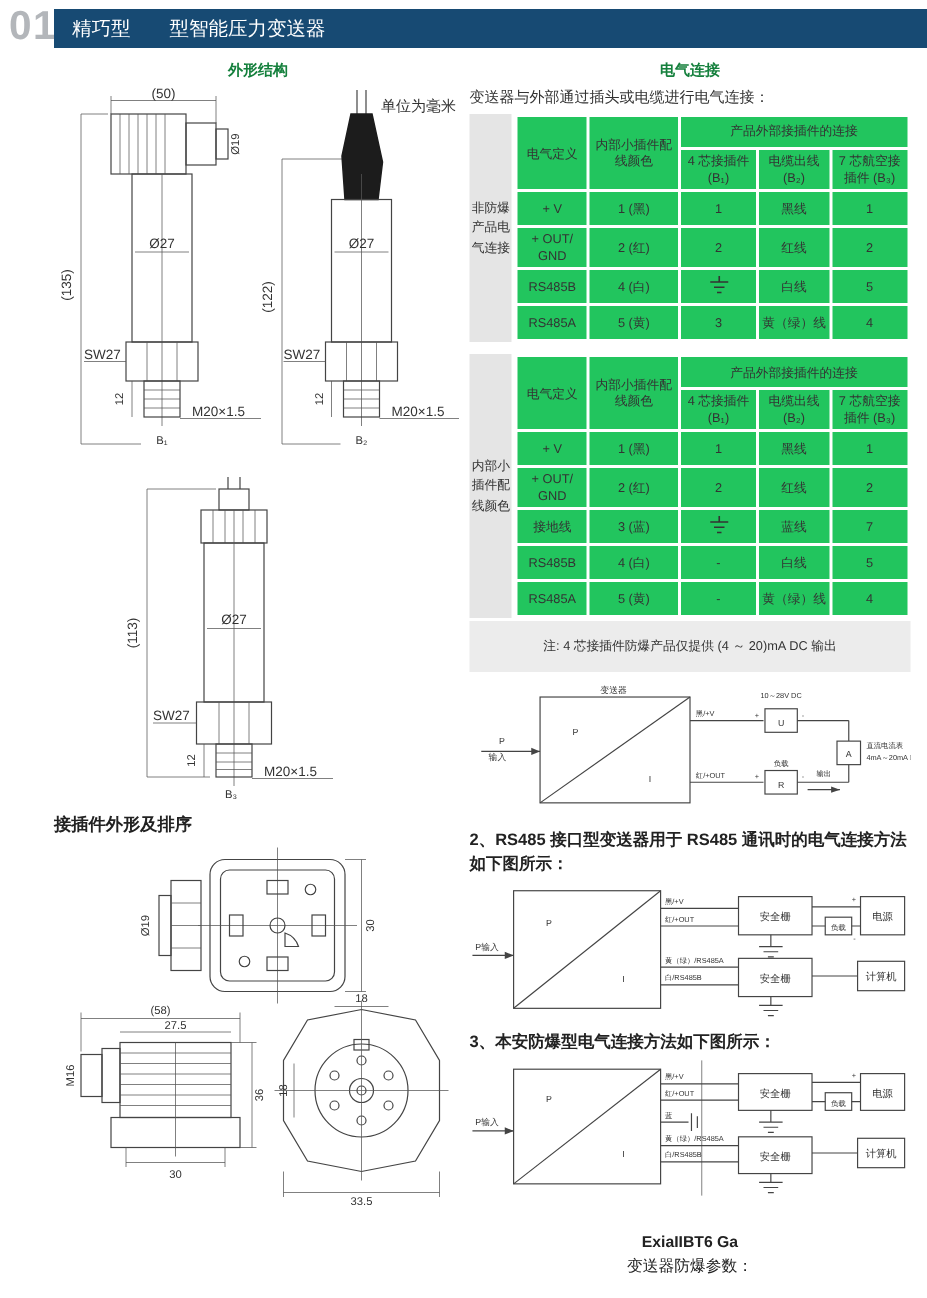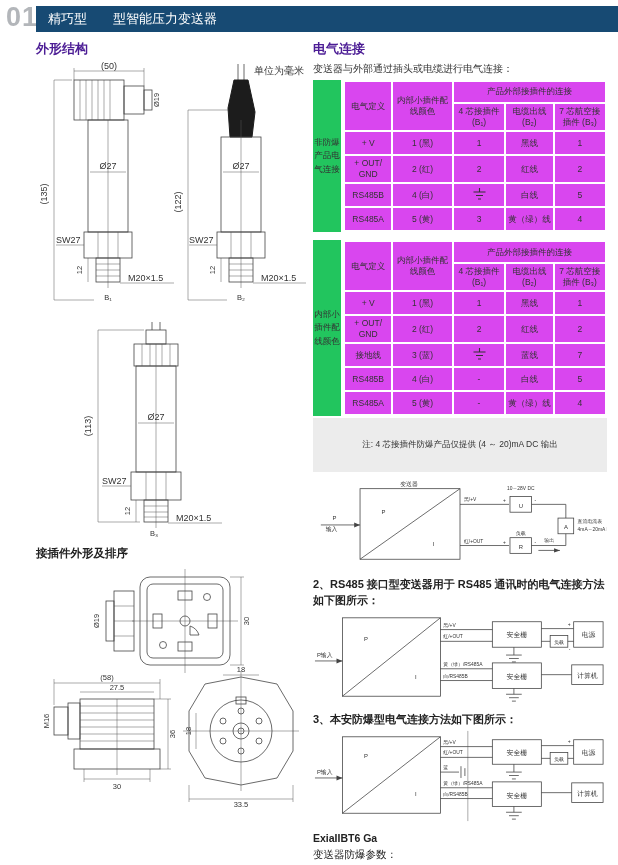--- a/index.html
+++ b/index.html
@@ -14,50 +14,50 @@
   }
   .header-bar{
     position:absolute;left:36px;top:6px;right:0;height:26px;background:#174a73;
     display:flex;align-items:center;color:#fff;font-size:13px;font-weight:normal;
   }
   .header-bar .t1{margin-left:12px;}
   .header-bar .t2{margin-left:26px;}
   
   .col-left{position:absolute;left:36px;top:40px;width:272px;}
   .col-right{position:absolute;left:313px;top:40px;width:294px;}
-  h2.sec{font-size:13px;font-weight:bold;color:#4c1d95;margin:0 0 4px 0;}
+  h2.sec{font-size:10px;font-weight:bold;color:#15803d;margin:0 0 4px 0;text-align:center;}
   .unit-note{position:absolute;right:4px;top:24px;font-size:10px;color:#333;}
   h3.sub{font-size:11.5px;font-weight:bold;color:#222;margin:8px 0 2px 0;}
   .intro{font-size:10px;color:#333;margin:2px 0 4px 0;}
   
   .tbl-wrap{display:flex;gap:2px;margin-top:4px;background:#fff;}
   .group-label{
-    width:26px;background:#22c55e;display:flex;align-items:center;justify-content:center;
-    text-align:center;font-size:8.5px;color:#333;word-break:break-all;line-height:1.6;padding:2px 1px;
+    width:26px;background:#e5e5e5;display:flex;align-items:center;justify-content:center;
+    text-align:right;font-size:8.5px;color:#333;word-break:break-all;line-height:1.6;padding:2px 1px;
   }
   table.etable{border-collapse:separate;border-spacing:2px;flex:1;}
   table.etable th,table.etable td{
-    background:#d946ef;font-size:8.5px;font-weight:normal;color:#333;
+    background:#22c55e;font-size:8.5px;font-weight:normal;color:#333;
     text-align:center;vertical-align:middle;padding:2px 1px;line-height:1.3;height:16px;
   }
   table.etable td{height:18px;}
-  .tbl-note{background:#ececec;font-size:8.5px;color:#333;text-align:center;padding:21px 2px;margin-top:2px;}
+  .tbl-note{background:#ececec;font-size:8.5px;color:#333;text-align:center;padding:11px 2px;margin-top:2px;}
   
   .sec-text{font-size:11px;font-weight:bold;color:#222;line-height:1.45;margin:7px 0 2px 0;}
   .diag{display:block;margin:2px 0 0 0;}
   svg text{fill:#333;}
   .dline{stroke:#444;stroke-width:0.8;fill:none;}
   .dthin{stroke:#555;stroke-width:0.5;fill:none;}
   .dimtxt{font-size:9px;}
   .dimtxt-s{font-size:7.5px;}
   .lbl{font-size:6px;}
   .lbl-s{font-size:5px;}
   .boxtxt{font-size:7px;}
   
-  .params{margin-top:8px;font-size:10.5px;color:#222;line-height:1.55;}
+  .params{margin-top:22px;font-size:10.5px;color:#222;line-height:1.55;text-align:center;}
   .params .cert{font-weight:bold;}
 </style>
 </head>
 <body>
 
 <div class="page-num">01</div>
 <div class="header-bar">
   <span class="t1">精巧型</span>
   <span class="t2">型智能压力变送器</span>
 </div>

